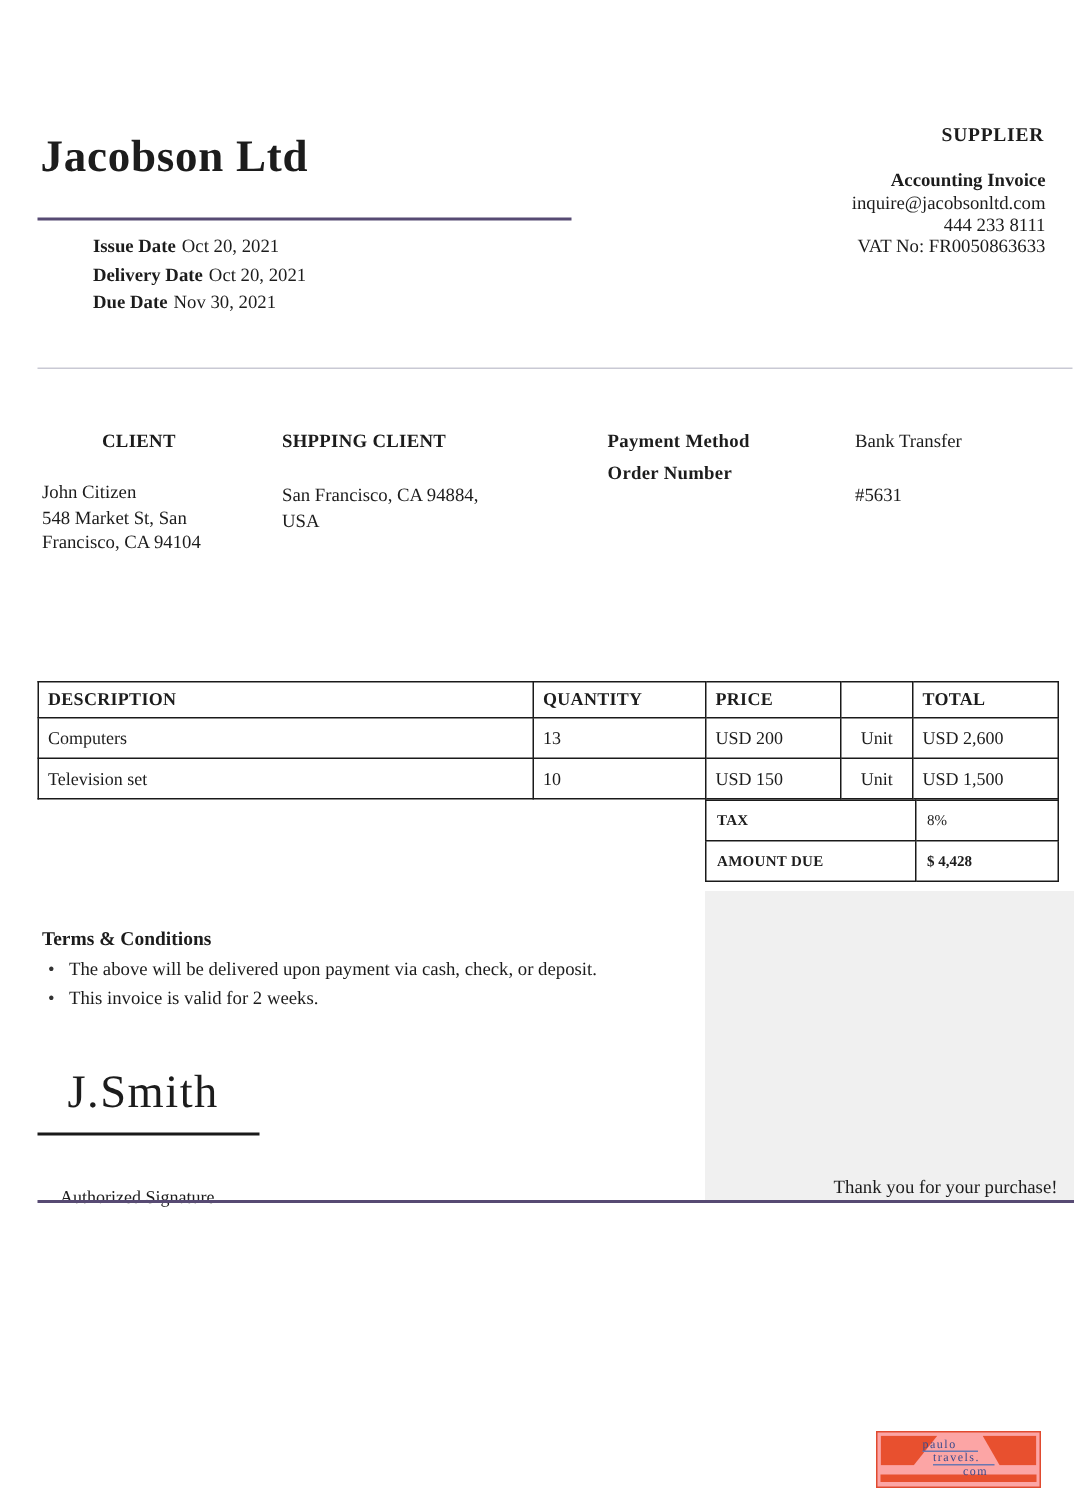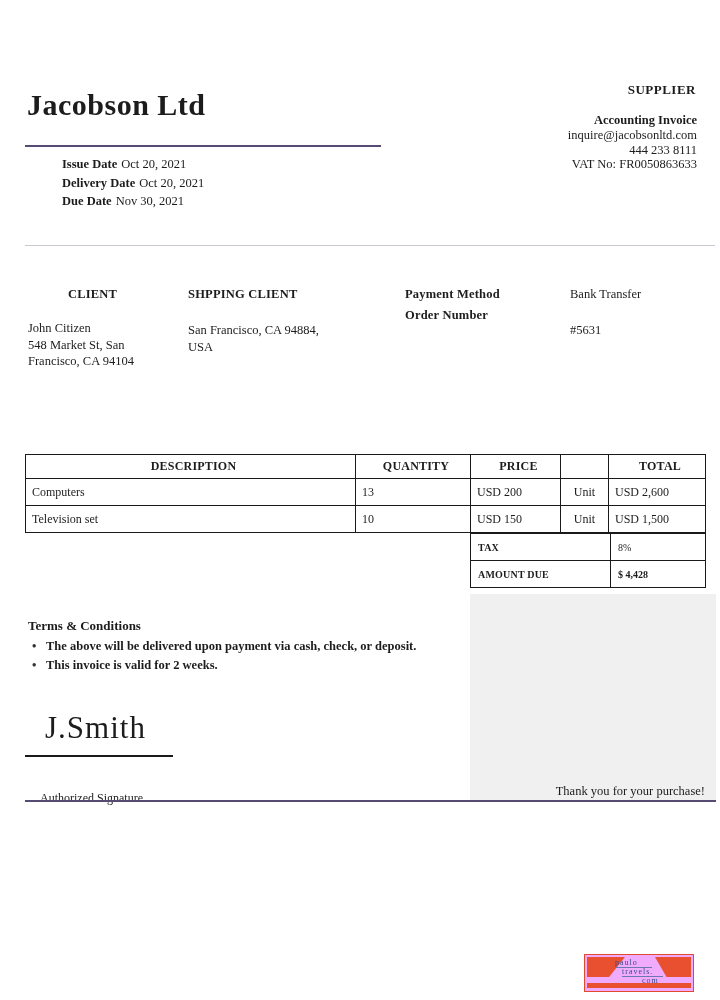--- a/index.html
+++ b/index.html
@@ -27,47 +27,47 @@
   .pay-label-1 { top:287px; left:405px; }
   .pay-value-1 { top:287px; left:570px; font-size:12.5px; }
   .pay-label-2 { top:308px; left:405px; }
   .pay-value-2 { top:323px; left:570px; font-size:12.5px; }
   .client-address { top:320px; left:28px; font-size:12.5px; line-height:16.6px; }
   .shipping-address { top:322px; left:188px; font-size:12.5px; line-height:16.6px; }
 
   
   .items-table { top:454px; left:25px; width:680px; border-collapse:collapse; table-layout:fixed; }
   .items-table th, .items-table td { border:1.5px solid #1a1a1a; font-size:12px; padding:0 0 0 6px; text-align:left; }
-  .items-table th { font-weight:bold; height:24px; letter-spacing:0.2px;text-align:center; }
+  .items-table th { font-weight:bold; height:24px; letter-spacing:0.2px; }
   .items-table td { height:27px; }
   .items-table .unit-cell { text-align:center; padding:0; }
 
   
   .summary-table { top:533px; left:470px; width:235px; border-collapse:collapse; table-layout:fixed; }
   .summary-table td { border:1.5px solid #1a1a1a; font-size:10px; height:27px; padding:0 0 0 7px; }
   .summary-table .sum-label { font-weight:bold; letter-spacing:0.2px; }
   .summary-table .due-val { font-weight:bold; }
 
   .grey-panel { top:594px; left:470px; width:246px; height:207px; background:#f0f0f0; }
 
   
   .terms-heading { top:618px; left:28px; font-size:13px; font-weight:bold; }
-  .terms-list { top:637px; left:32px; font-size:12.5px; line-height:19px;font-weight:bold; }
+  .terms-list { top:637px; left:32px; font-size:12.5px; line-height:19px; }
   .bullet { display:inline-block; width:14px; color:#333; }
 
   
   .signature-name { top:710px; left:45px; font-size:31px; letter-spacing:1px; }
   .signature-line { top:755px; left:25px; width:148px; height:2px; background:#1a1a1a; }
   .signature-label { top:791px; left:40px; font-size:12px; }
 
   .thanks { top:784px; right:15px; font-size:12.5px; }
   .rule-purple-bottom { top:800px; left:25px; width:691px; height:2px; background:#574a73; }
 
   
-  .logo { top:954px; left:584px; width:110px; height:38px; background:#f0abfc; border:1px solid #e04a2f; }
+  .logo { top:954px; left:584px; width:110px; height:38px; background:#fca5a5; border:1px solid #e04a2f; }
   .logo-shape-left { position:absolute; top:2px; left:2px; width:38px; height:20px; background:#e8502f;
     clip-path:polygon(0 0, 100% 0, 58% 100%, 0 100%); }
   .logo-shape-right { position:absolute; top:2px; right:2px; width:36px; height:20px; background:#e8502f;
     clip-path:polygon(0 0, 100% 0, 100% 100%, 32% 100%); }
   .logo-bar { position:absolute; bottom:3px; left:2px; right:2px; height:5px; background:#e8502f; }
   .logo-text { position:absolute; color:#3a4a8c; font-size:8px; line-height:8px; letter-spacing:1px; }
   .logo-t1 { top:4px; left:30px; border-bottom:1px solid #6a77b0; padding-right:14px; }
   .logo-t2 { top:13px; left:37px; border-bottom:1px solid #6a77b0; padding-right:10px; }
   .logo-t3 { top:22px; left:57px; }
 </style>

